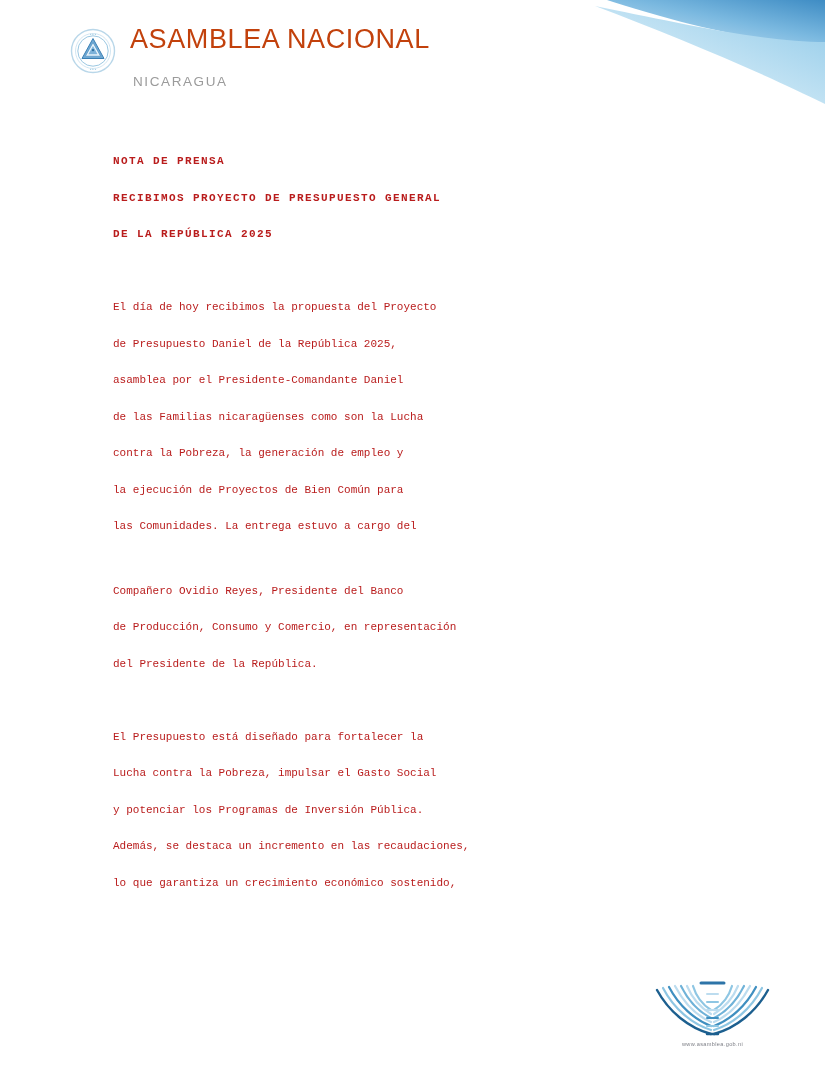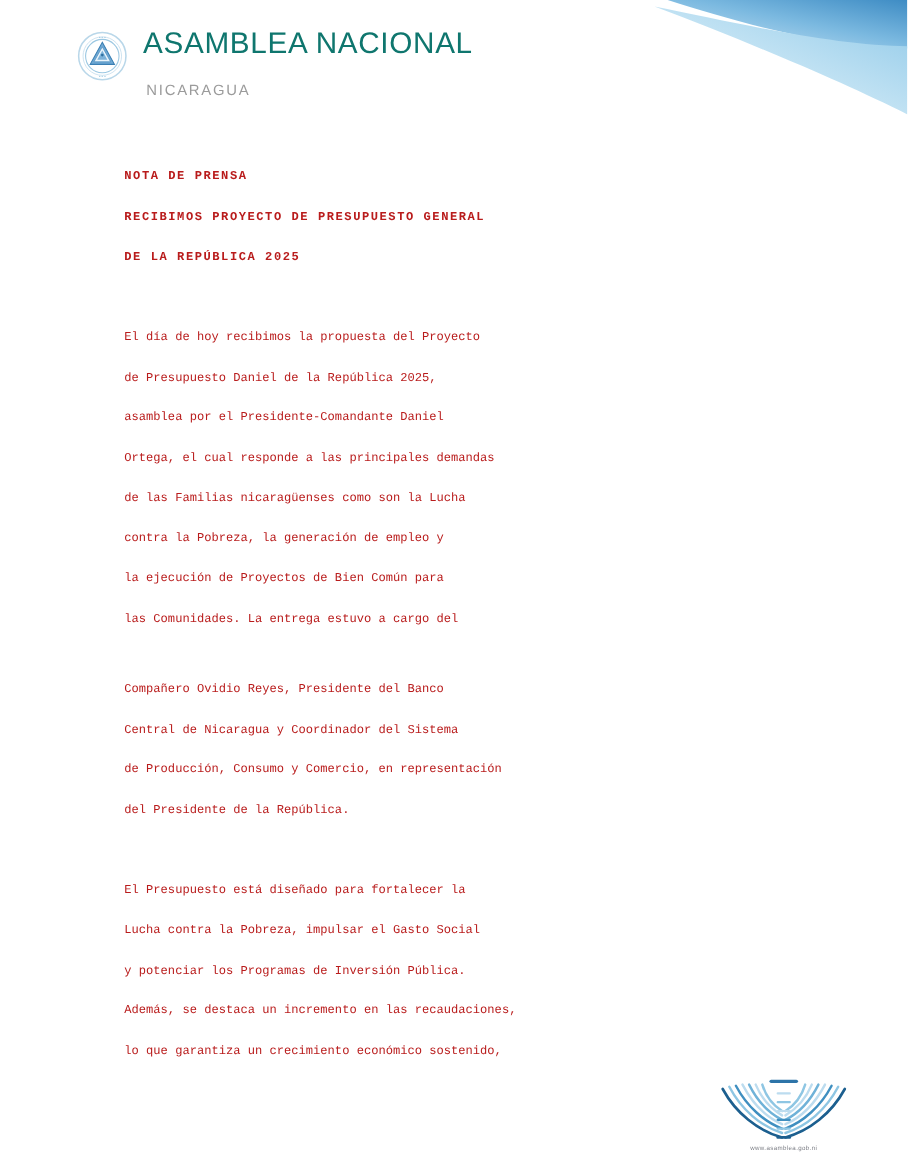--- a/index.html
+++ b/index.html
@@ -42,21 +42,21 @@
   #header-text {
     margin-left: 14px;
     display: flex;
     flex-direction: column;
     line-height: 1;
   }
   #org-name {
     font-family: "Liberation Sans", sans-serif;
     font-size: 27px;
     letter-spacing: 0.6px;
-    color: #0f766e;
+    color: #c2410c;
     font-weight: 400;
     white-space: nowrap;
   }
   #org-country {
     font-family: "Liberation Sans", sans-serif;
     font-size: 13.5px;
     letter-spacing: 1.6px;
     color: #9b9b9b;
     font-weight: 400;
     margin-top: 22px;
@@ -170,39 +170,33 @@
     <div class="docline">
         <span class="just" style="transform: scaleX(1);">El día de hoy recibimos la propuesta del Proyecto</span>
       </div>
     <div class="docline">
         <span class="just" style="transform: scaleX(1);">de Presupuesto Daniel de la República 2025,</span>
       </div>
     <div class="docline">
         <span class="just" style="transform: scaleX(1);">asamblea por el Presidente-Comandante Daniel</span>
       </div>
     <div class="docline">
-        <span class="just" style="transform: scaleX(1);">Ortega, el cual responde a las principales demandas</span>
-      </div>
-    <div class="docline">
         <span class="just" style="transform: scaleX(1);">de las Familias nicaragüenses como son la Lucha</span>
       </div>
     <div class="docline">
         <span class="just" style="transform: scaleX(1);">contra la Pobreza, la generación de empleo y</span>
       </div>
     <div class="docline">
         <span class="just" style="transform: scaleX(1);">la ejecución de Proyectos de Bien Común para</span>
       </div>
     <div class="docline">
         <span class="just" style="transform: scaleX(1);">las Comunidades. La entrega estuvo a cargo del</span>
       </div>
     <div class="docline">
         <span class="just" style="transform: scaleX(1); margin-top: 28px;">Compañero Ovidio Reyes, Presidente del Banco</span>
-      </div>
-    <div class="docline">
-        <span class="just" style="transform: scaleX(1);">Central de Nicaragua y Coordinador del Sistema</span>
       </div>
     <div class="docline">
         <span class="just" style="transform: scaleX(1);">de Producción, Consumo y Comercio, en representación</span>
       </div>
     <div class="docline">
         <span class="just">del Presidente de la República.</span>
       </div>
   </div>
 
   <div class="blank"></div>

